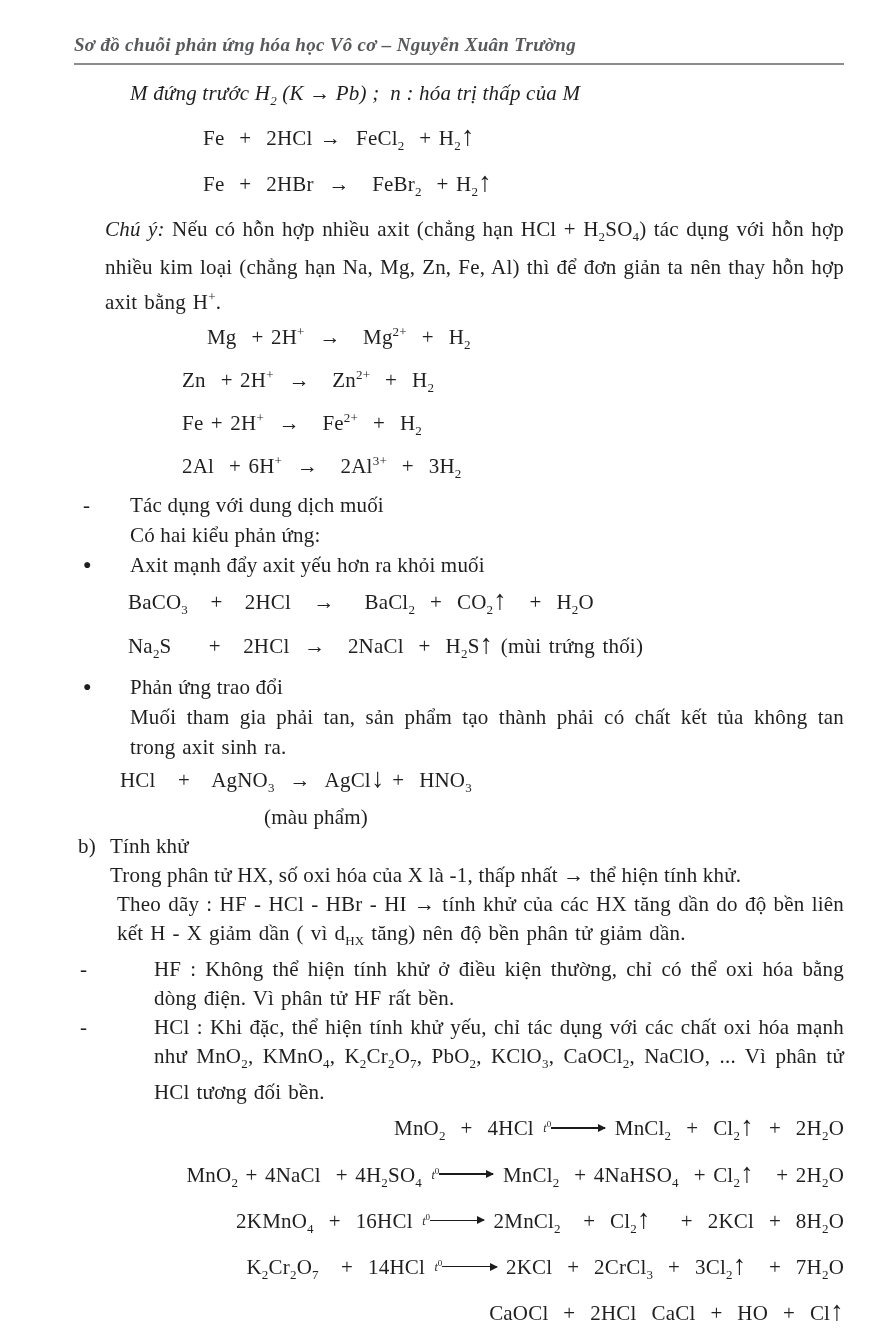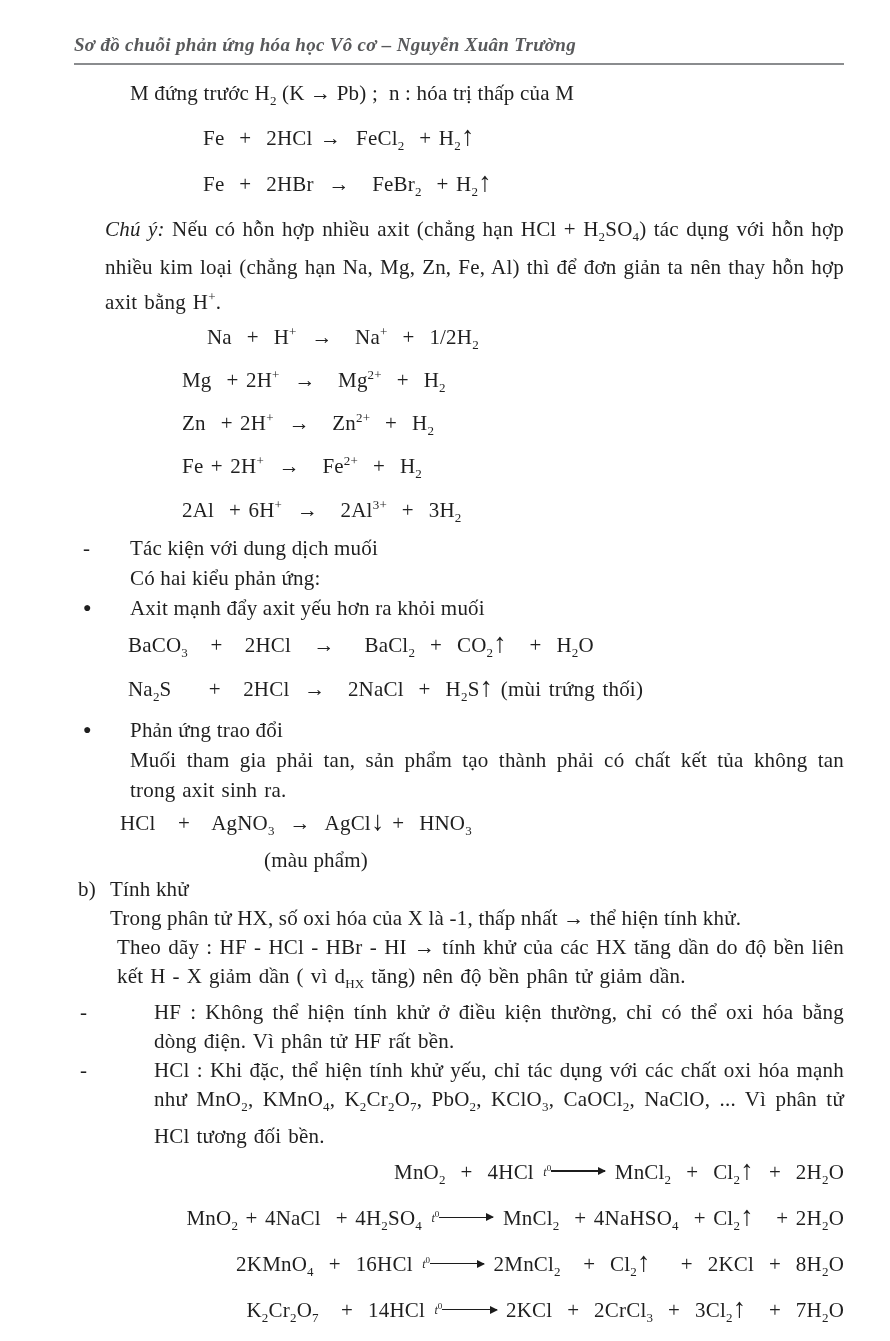--- a/index.html
+++ b/index.html
@@ -16,21 +16,21 @@
   p{margin:0;}
   .header{padding:34px 46px 0 74px;}
   .header-title{
     font-style:italic;font-weight:bold;
     font-size:19px;color:#58595b;letter-spacing:0.3px;
     padding-bottom:7px;
   }
   .rule{border-top:2px solid #8a8c8e;height:0;}
   .content{padding:0 46px 0 74px;}
 
-  .intro{margin:14px 0 0 56px;line-height:28px;}
+  .intro{margin:14px 0 0 56px;line-height:28px;font-style:italic;}
 
   .eq{white-space:pre;word-spacing:2px;line-height:38px;}
   sub{font-size:0.62em;}
   sup{font-size:0.62em;}
   .up,.dn{font-size:1.3em;line-height:0;}
 
   .fe-block{margin:4px 0 0 129px;}
   .fe-block .eq{line-height:38px;}
 
   .note{margin:2px 0 0 31px;line-height:30px;text-align:justify;word-spacing:1.5px;}
@@ -97,31 +97,30 @@
     <p class="intro">M đứng trước H<sub>2</sub> (K → Pb) ;&nbsp; n : hóa trị thấp của M</p>
 
     <div class="fe-block">
       <p class="eq">Fe  +  2HCl →  FeCl<sub>2</sub>  + H<sub>2</sub><span class="up">↑</span></p>
       <p class="eq">Fe  +  2HBr  →   FeBr<sub>2</sub>  + H<sub>2</sub><span class="up">↑</span></p>
     </div>
 
     <p class="note"><span class="note-label">Chú ý:</span> <span>Nếu có hỗn hợp nhiều axit (chẳng hạn HCl + H<sub>2</sub>SO<sub>4</sub>) tác dụng với hỗn hợp nhiều kim loại (chẳng hạn Na, Mg, Zn, Fe, Al) thì để đơn giản ta nên thay hỗn hợp axit bằng H<sup>+</sup>.</span></p>
 
     <div class="ion-block">
-      <p class="eq">Na  +  H<sup>+</sup>  →   Na<sup>+</sup>  +  1/2H<sub>2</sub></p>
       <p class="eq">Mg  + 2H<sup>+</sup>  →   Mg<sup>2+</sup>  +  H<sub>2</sub></p>
       <p class="eq">Zn  + 2H<sup>+</sup>  →   Zn<sup>2+</sup>  +  H<sub>2</sub></p>
       <p class="eq">Fe + 2H<sup>+</sup>  →   Fe<sup>2+</sup>  +  H<sub>2</sub></p>
       <p class="eq">2Al  + 6H<sup>+</sup>  →   2Al<sup>3+</sup>  +  3H<sub>2</sub></p>
     </div>
 
     <div class="li">
       <span class="marker">-</span>
       <div class="body">
-        <p>Tác kiện với dung dịch muối</p>
+        <p>Tác dụng với dung dịch muối</p>
         <p>Có hai kiểu phản ứng:</p>
       </div>
     </div>
 
     <div class="li">
       <span class="marker dot">●</span>
       <div class="body">
         <p>Axit mạnh đẩy axit yếu hơn ra khỏi muối</p>
       </div>
     </div>

